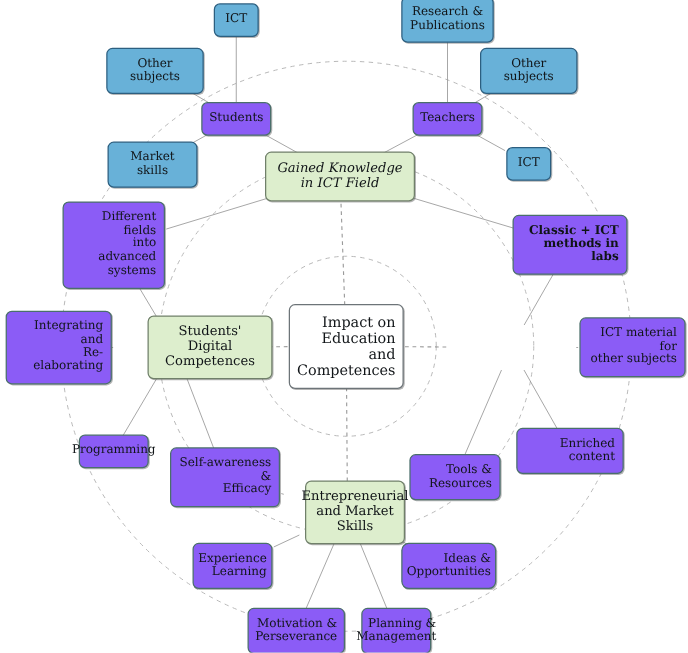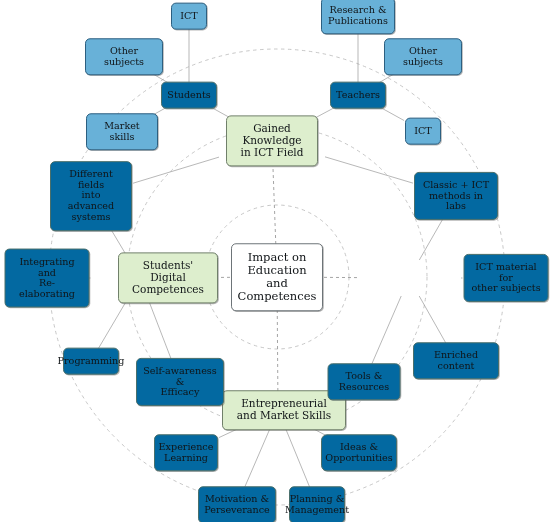--- a/index.html
+++ b/index.html
@@ -10,25 +10,25 @@
   .node{position:absolute;box-sizing:border-box;
         transform:translate(-50%,-50%);
         display:flex;align-items:center;justify-content:center;
         text-align:center;border-radius:5px;
         border:1px solid #555f63;
         line-height:1.12;
         white-space:pre-line;
         padding:7px 6px;
         color:#101417;}
   .n-center{background:#ffffff;border-color:#6d7478;font-size:11.5px;
-            box-shadow:0.8px 0.8px 0 rgba(90,90,90,0.45);}
+            box-shadow:0.8px 0.8px 0 rgba(90,90,90,0.45);text-align:right;}
   .n-main{background:#ddeecd;border-color:#70806a;font-size:10.5px;
           box-shadow:0.8px 0.8px 0 rgba(90,90,90,0.45);}
-  .n-mid{background:#0369a1;border-color:#4a6f6b;font-size:9.6px;
-         box-shadow:0.8px 0.8px 0 rgba(90,90,90,0.45);}
+  .n-mid{background:#8b5cf6;border-color:#4a6f6b;font-size:9.6px;
+         box-shadow:0.8px 0.8px 0 rgba(90,90,90,0.45);text-align:right;}
   .n-leaf{background:#68b1d8;border-color:#2c5f80;font-size:9.6px;
           box-shadow:0.8px 0.8px 0 rgba(90,90,90,0.45);}
 </style>
 </head>
 <body>
 
 <div id="stage">
   <svg id="wires" viewBox="0 0 550 522" preserveAspectRatio="none">
       <circle cx="277" cy="277" r="72" fill="none" stroke="#b9b9b9" stroke-width="0.8" stroke-dasharray="3.5,3.5"></circle>
       <circle cx="277" cy="277" r="150" fill="none" stroke="#b9b9b9" stroke-width="0.8" stroke-dasharray="3.5,3.5"></circle>
@@ -58,25 +58,25 @@
       <line x1="401.21153846153845" y1="296" x2="368.75961538461536" y2="371" stroke="#9a9a9a" stroke-width="0.7"></line>
       <line x1="419.1927710843373" y1="296" x2="449.7710843373494" y2="350" stroke="#9a9a9a" stroke-width="0.7"></line>
       <line x1="461" y1="278" x2="462.5" y2="278" stroke="#9a9a9a" stroke-width="0.7"></line>
       <line x1="419.3170731707317" y1="260" x2="446.2560975609756" y2="213" stroke="#9a9a9a" stroke-width="0.7"></line>
       <line x1="325" y1="156.8423913043478" x2="413" y2="183.14673913043478" stroke="#9a9a9a" stroke-width="0.7"></line>
       <line x1="219" y1="157.1049723756906" x2="133" y2="183.23756906077347" stroke="#9a9a9a" stroke-width="0.7"></line>
     </svg>
 <div class="node n-center" style="left: 277px; top: 277px; width: 92px; min-height: 52px;">Impact on
 Education and
 Competences</div>
-    <div class="node n-main" style="left: 272px; top: 141px; width: 92px; min-height: 34px;">Gained Knowledge
+    <div class="node n-main" style="left: 272px; top: 141px; width: 120px; min-height: 34px; font-style: italic;">Gained Knowledge
 in ICT Field</div>
     <div class="node n-main" style="left: 140px; top: 278px; width: 100px; min-height: 34px; margin-left: 28px;">Students' Digital
 Competences</div>
-    <div class="node n-main" style="left: 284px; top: 410px; width: 124px; min-height: 34px;">Entrepreneurial
+    <div class="node n-main" style="left: 284px; top: 410px; width: 80px; min-height: 34px;">Entrepreneurial
 and Market Skills</div>
     <div class="node n-mid" style="left: 189px; top: 95px; width: 56px; min-height: 19px;">Students</div>
     <div class="node n-mid" style="left: 358px; top: 95px; width: 56px; min-height: 19px;">Teachers</div>
     <div class="node n-mid" style="left: 91px; top: 196px; width: 82px; min-height: 42px;">Different fields
 into advanced
 systems</div>
     <div class="node n-mid" style="left: 47px; top: 278px; width: 85px; min-height: 32px;">Integrating and
 Re-elaborating</div>
     <div class="node n-mid" style="left: 91px; top: 361px; width: 56px; min-height: 20px;">Programming</div>
     <div class="node n-mid" style="left: 180px; top: 382px; width: 88px; min-height: 32px;">Self-awareness &amp;
@@ -86,21 +86,21 @@
     <div class="node n-mid" style="left: 237px; top: 505px; width: 78px; min-height: 32px;">Motivation &amp;
 Perseverance</div>
     <div class="node n-mid" style="left: 317px; top: 505px; width: 56px; min-height: 32px;">Planning &amp;
 Management</div>
     <div class="node n-mid" style="left: 359px; top: 453px; width: 76px; min-height: 32px; border-radius: 6px;">Ideas &amp;
 Opportunities</div>
     <div class="node n-mid" style="left: 364px; top: 382px; width: 73px; min-height: 20px;">Tools &amp; Resources</div>
     <div class="node n-mid" style="left: 506px; top: 278px; width: 85px; min-height: 32px;">ICT material for
 other subjects</div>
     <div class="node n-mid" style="left: 456px; top: 361px; width: 86px; min-height: 20px;">Enriched content</div>
-    <div class="node n-mid" style="left: 456px; top: 196px; width: 84px; min-height: 32px;">Classic + ICT
+    <div class="node n-mid" style="left: 456px; top: 196px; width: 92px; min-height: 32px; font-weight: bold;">Classic + ICT
 methods in labs</div>
     <div class="node n-leaf" style="left: 189px; top: 16px; width: 36px; min-height: 20px;">ICT</div>
     <div class="node n-leaf" style="left: 124px; top: 57px; width: 78px; min-height: 20px;">Other subjects</div>
     <div class="node n-leaf" style="left: 122px; top: 132px; width: 72px; min-height: 20px;">Market skills</div>
     <div class="node n-leaf" style="left: 358px; top: 16px; width: 74px; min-height: 32px;">Research &amp;
 Publications</div>
     <div class="node n-leaf" style="left: 423px; top: 57px; width: 78px; min-height: 20px;">Other subjects</div>
     <div class="node n-leaf" style="left: 423px; top: 131px; width: 36px; min-height: 20px;">ICT</div>
   </div>
 

